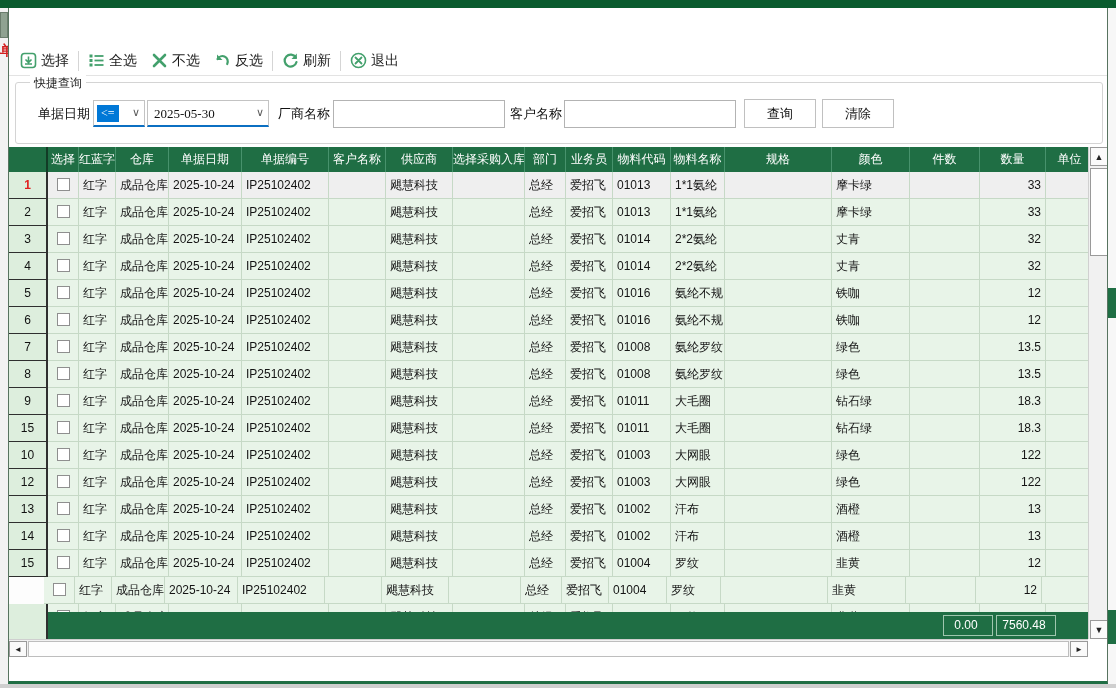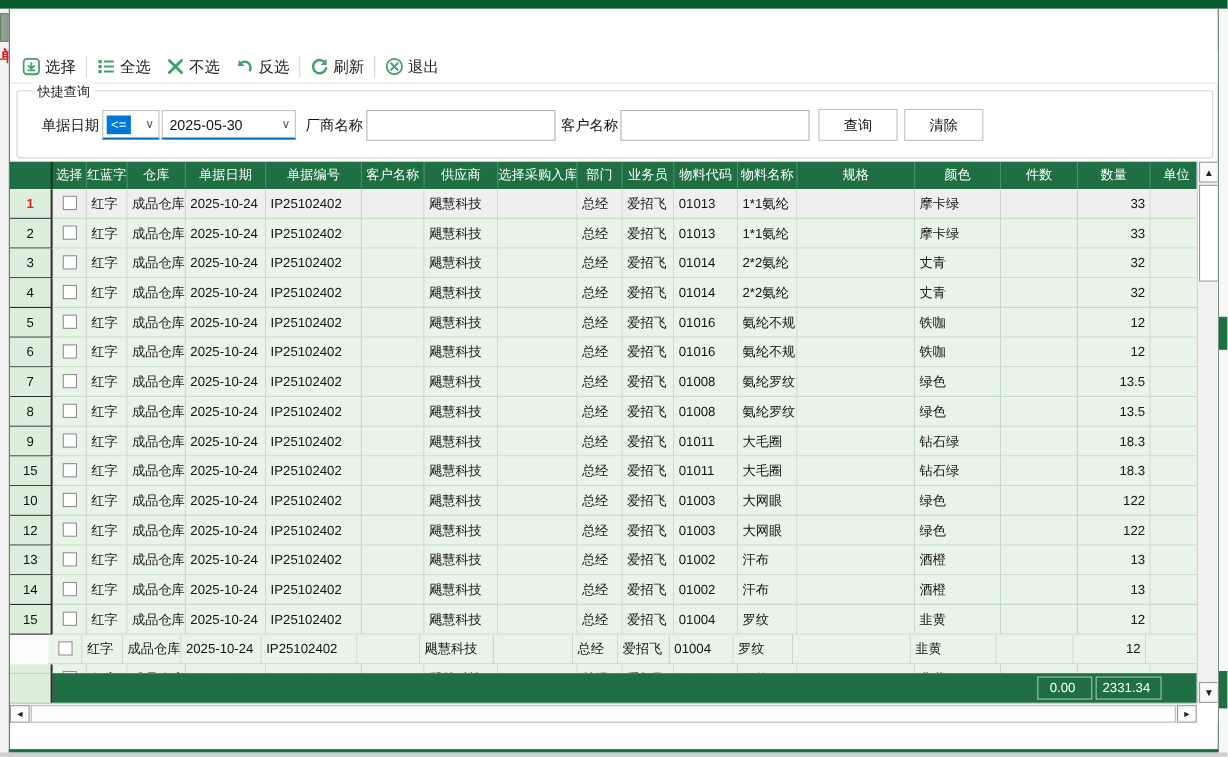--- a/index.html
+++ b/index.html
@@ -31,21 +31,21 @@
 
   
   .toolbar { position:absolute; left:0; top:38px; width:100%; height:30px; background:#ffffff;
     border-bottom:1px solid #e3e3e3; display:flex; align-items:center; padding-left:4px; }
   .tb-item { display:flex; align-items:center; gap:4px; padding:0 7px; height:24px; font-size:14px; color:#1b1b1b; }
   .tb-sep { width:1px; height:20px; background:#d5d5d5; margin:0 2px; }
   .tb-icon { width:17px; height:17px; display:block; }
 
   
   .groupbox { position:absolute; left:6px; top:74px; width:1088px; height:62px;
-    border:1px solid #d4d4d4; border-radius:3px; }
+    border:1px solid #d4d4d4; border-radius:3px;font-family:Liberation Serif, serif; }
   .groupbox .gb-label { position:absolute; left:14px; top:-8px; background:#ffffff; padding:0 4px;
     font-size:12px; color:#222; }
   .q-row { position:absolute; left:0; top:0; width:100%; height:100%; }
   .q-label { position:absolute; top:22px; font-size:13px; color:#111; }
   .combo { position:absolute; top:17px; height:27px; background:#fff; border:1px solid #c3c3c3;
     border-bottom:2px solid #0b6fc2; font-size:13px; }
   .combo .chev { position:absolute; right:4px; top:5px; color:#5a5a5a; font-size:11px; }
   .combo.op { left:77px; width:52px; }
   .combo.op .sel { position:absolute; left:3px; top:4px; background:#0078d7; color:#fff; padding:0 4px;
     font-size:12px; line-height:17px; }
@@ -587,21 +587,21 @@
           <div class="cell c14" style="width: 78px;">韭黄</div>
           <div class="cell c15 right" style="width: 70px;"></div>
           <div class="cell c16 right" style="width: 66px;">12</div>
           <div class="cell c17" style="width: 48px;"></div>
         </div>
       </div>
 
     <div class="totals-row">
       <div class="num-stub"></div>
       <div class="total-box qty">0.00</div>
-      <div class="total-box amt">2331.34</div>
+      <div class="total-box amt">7560.48</div>
     </div>
 
     <div class="hscroll">
       <div class="hs-btn left">◄</div>
       <div class="hs-track"></div>
       <div class="hs-btn right">►</div>
     </div>
 
     <div class="vscroll">
       <div class="vs-btn up">▲</div>

